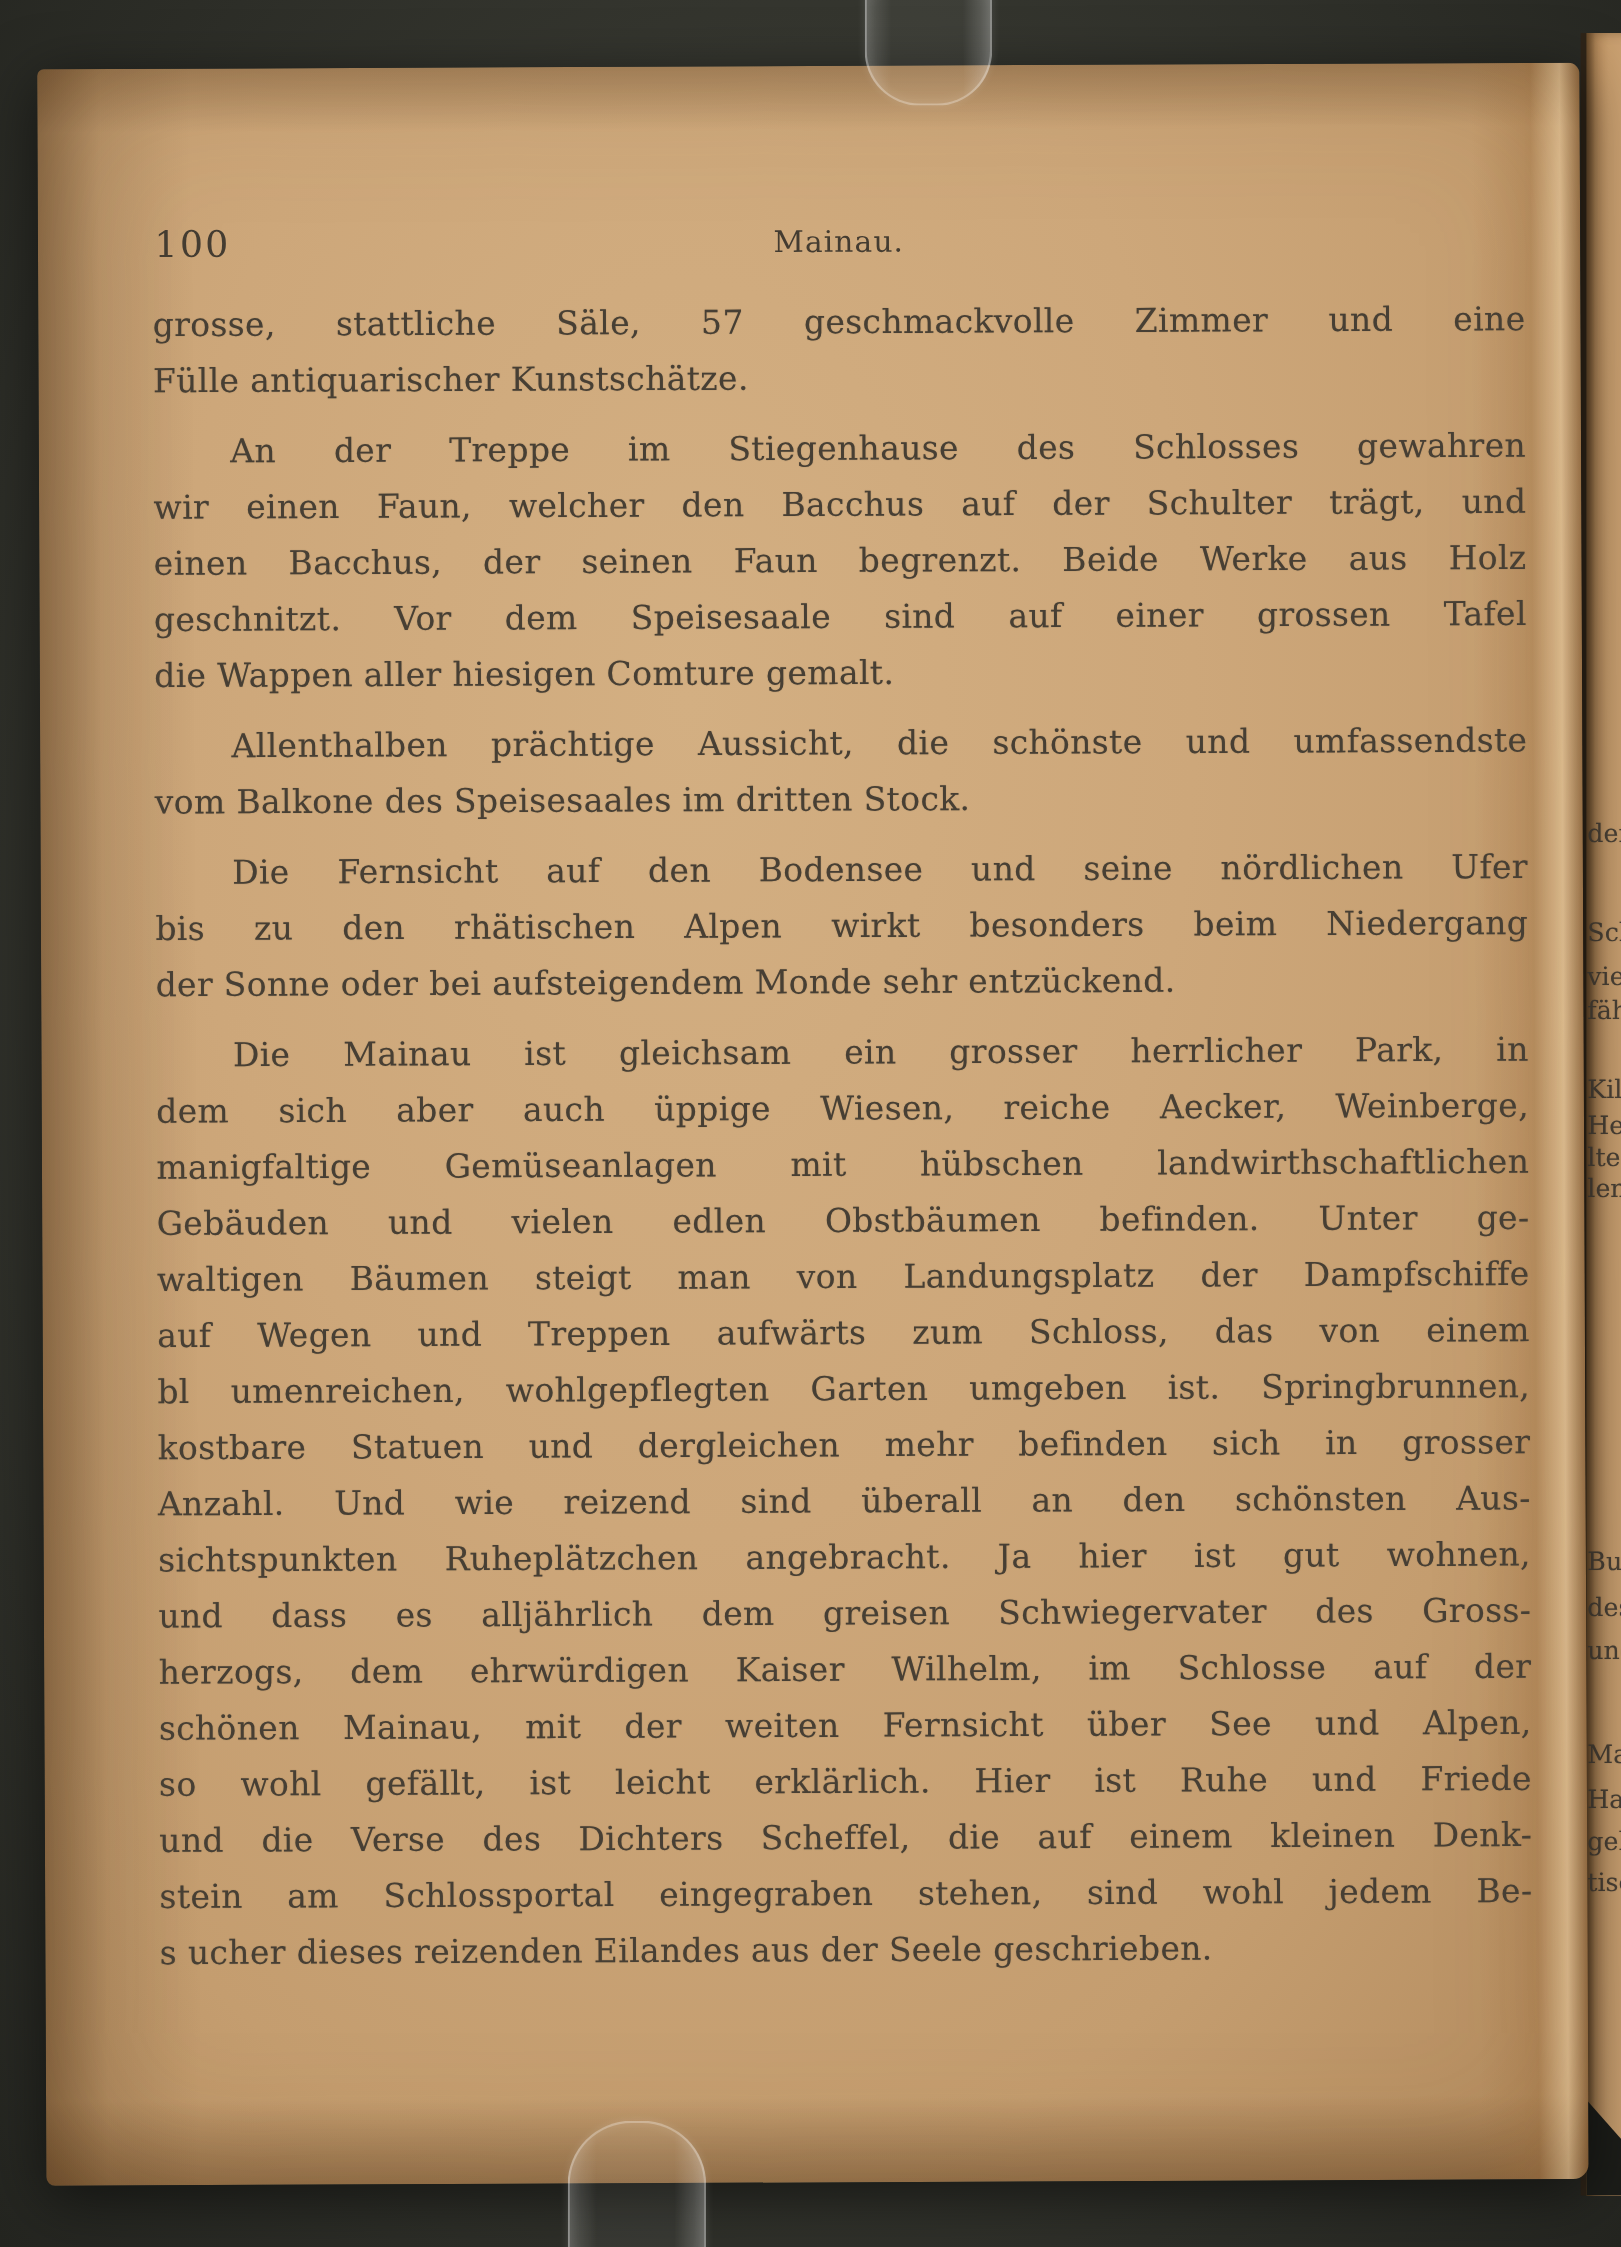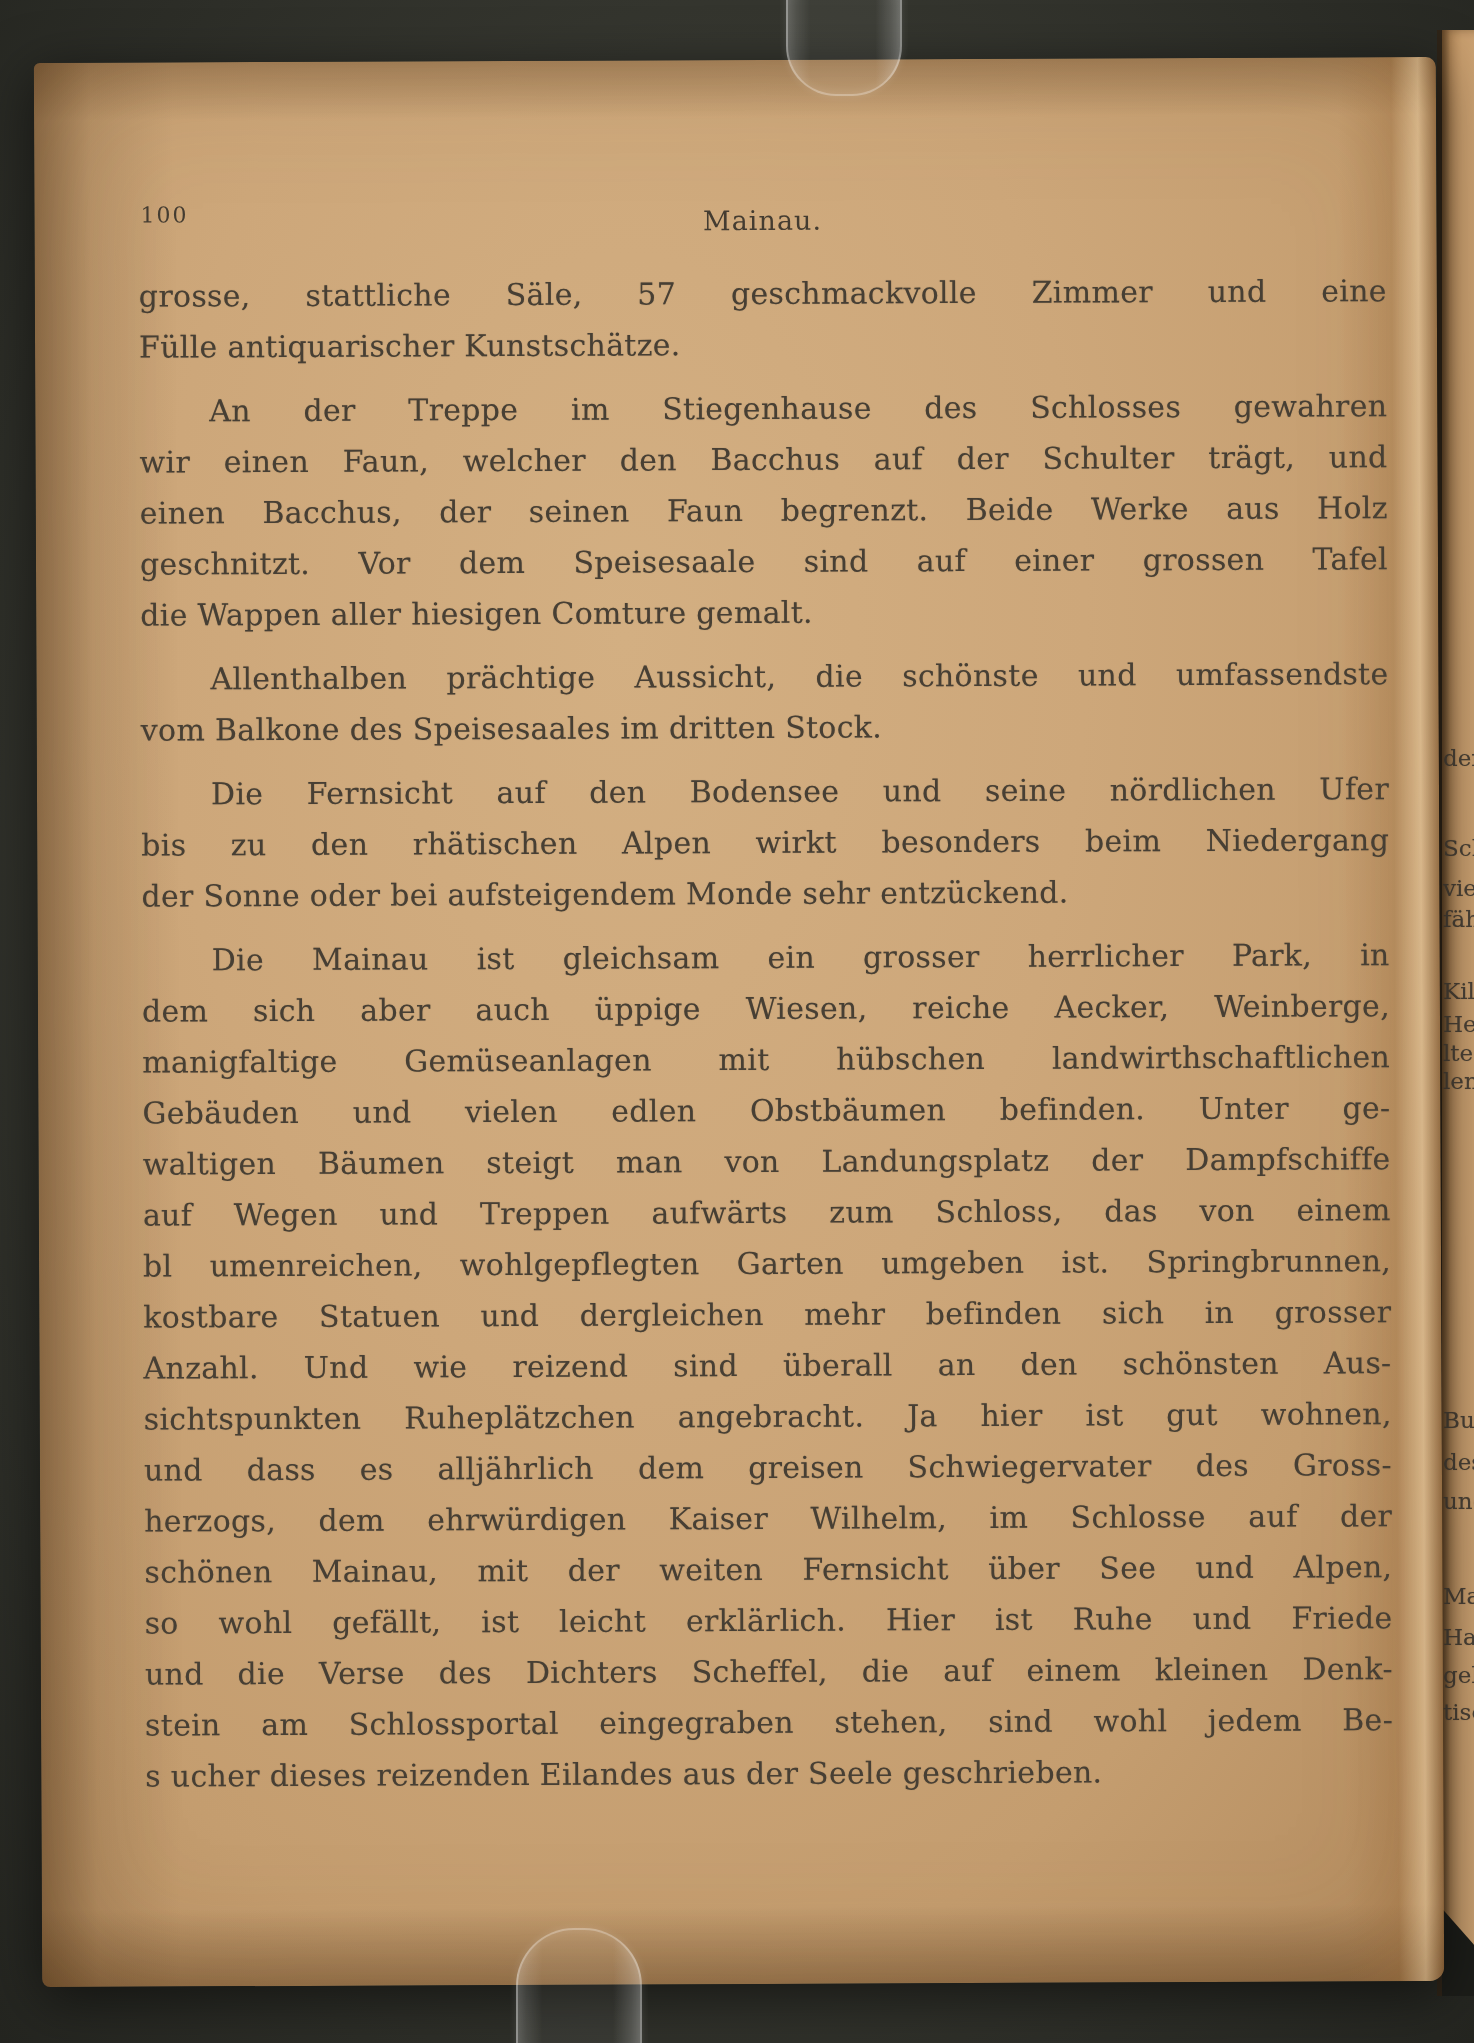--- a/index.html
+++ b/index.html
@@ -14,21 +14,21 @@
     border-radius:6px 10px 14px 8px;
     background:
       linear-gradient(90deg, rgba(56,32,10,0.42) 0%, rgba(56,32,10,0.12) 4%, rgba(0,0,0,0) 10%),
       linear-gradient(270deg, rgba(110,72,36,0.50) 0%, rgba(255,228,184,0.50) 1.3%, rgba(160,114,66,0.35) 3.2%, rgba(0,0,0,0) 7%),
       linear-gradient(0deg,   rgba(70,42,16,0.38) 0%, rgba(0,0,0,0) 4%),
       linear-gradient(180deg, rgba(70,42,16,0.30) 0%, rgba(0,0,0,0) 3%),
       radial-gradient(ellipse at 42% 30%, #d3af82 0%, #cda77a 40%, #c49d6f 72%, #b28a5d 100%);
     box-shadow:0 12px 55px rgba(0,0,0,0.55), inset 0 0 140px rgba(115,76,38,0.22);
   }
   .page-header{position:absolute;left:104px;right:50px;top:140px;height:44px;color:#443c31;}
-  .pagenum{position:absolute;left:2px;top:0;font-size:22px;letter-spacing:2px;}
+  .pagenum{position:absolute;left:2px;top:0;font-size:33px;letter-spacing:2px;}
   .running-title{position:absolute;left:0;right:0;top:5px;text-align:center;font-size:27px;letter-spacing:1px;}
   .textblock{
     position:absolute;left:104px;right:50px;top:208px;
     font-size:30px;line-height:51px;color:#473f34;
     text-shadow:0 0 1px rgba(82,70,52,0.45);
     letter-spacing:0.3px;
   }
   .textblock p{margin:0 0 13px 0;}
   .line{display:block;text-align:justify;text-align-last:justify;white-space:nowrap;}
   .line.last{text-align-last:left;}

